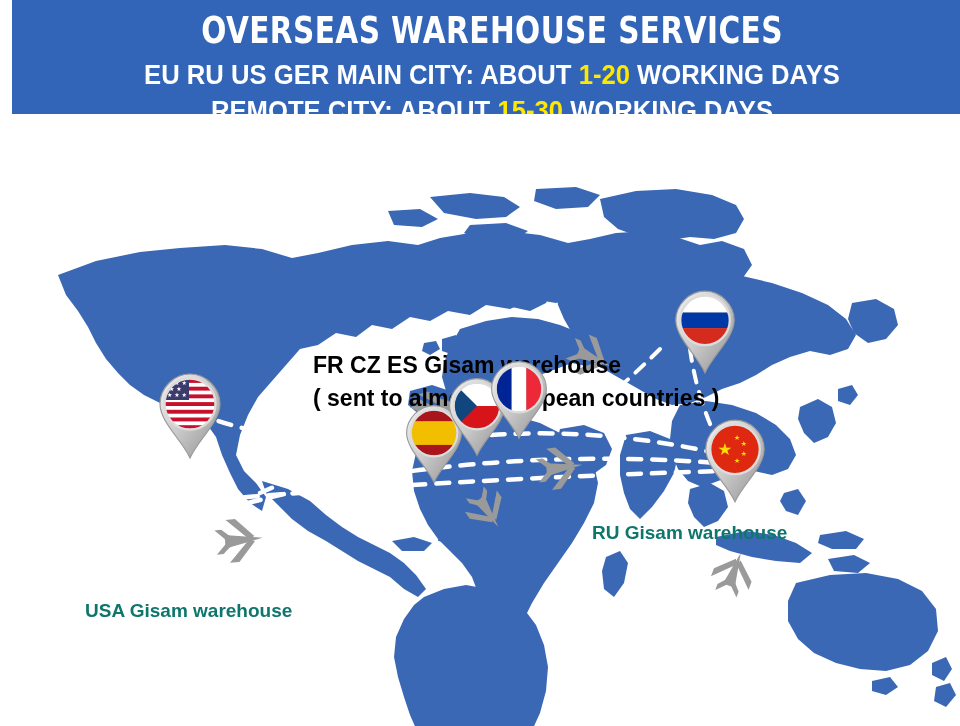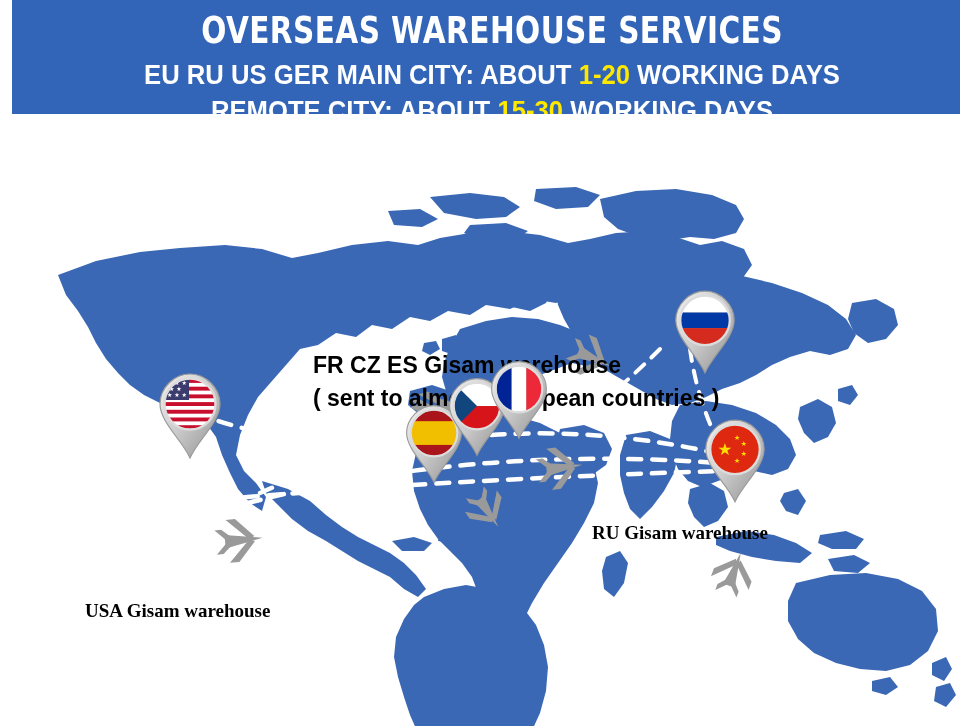--- a/index.html
+++ b/index.html
@@ -76,24 +76,24 @@
   }
 
   .pin {
     position: absolute;
     z-index: 22;
   }
 
   .map-label {
     position: absolute;
     z-index: 25;
-    font-family: Liberation Serif, serif;
+    font-family: Liberation Sans, sans-serif;
     font-weight: bold;
     font-size: 19px;
-    color: #000000;
+    color: #0f766e;
     white-space: nowrap;
     paint-order: stroke fill;
     -webkit-text-stroke: 3.5px #ffffff;
   }
   .map-label > span {
     position: relative;
     -webkit-text-stroke: 0;
   }
   #label-usa { left: 85px; top: 447px; text-align: right; }
   #label-ru  { left: 592px; top: 369px; }

